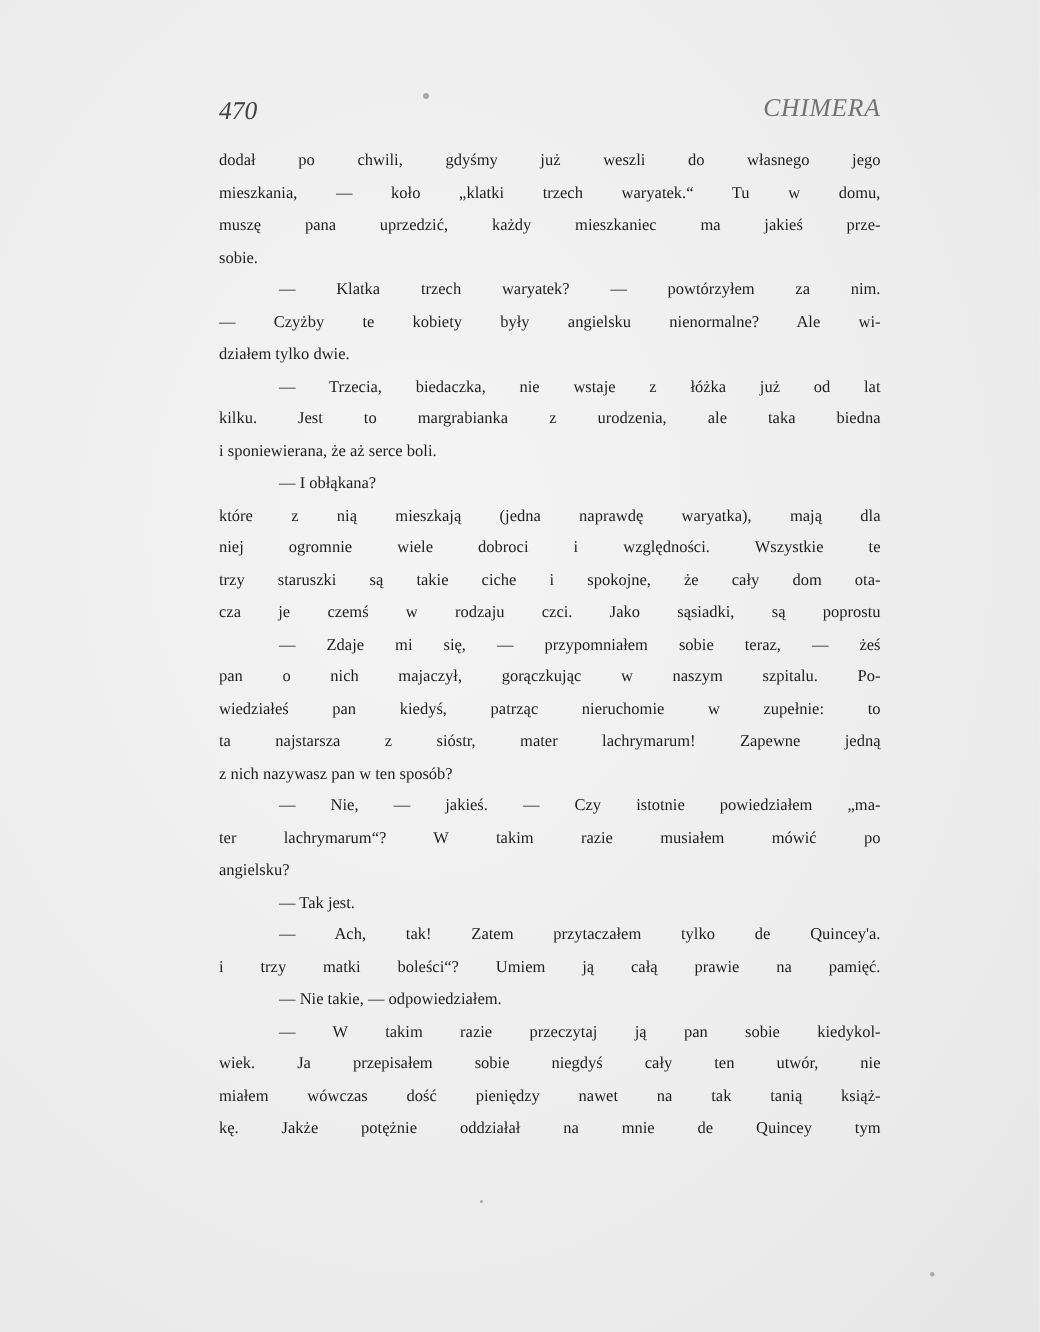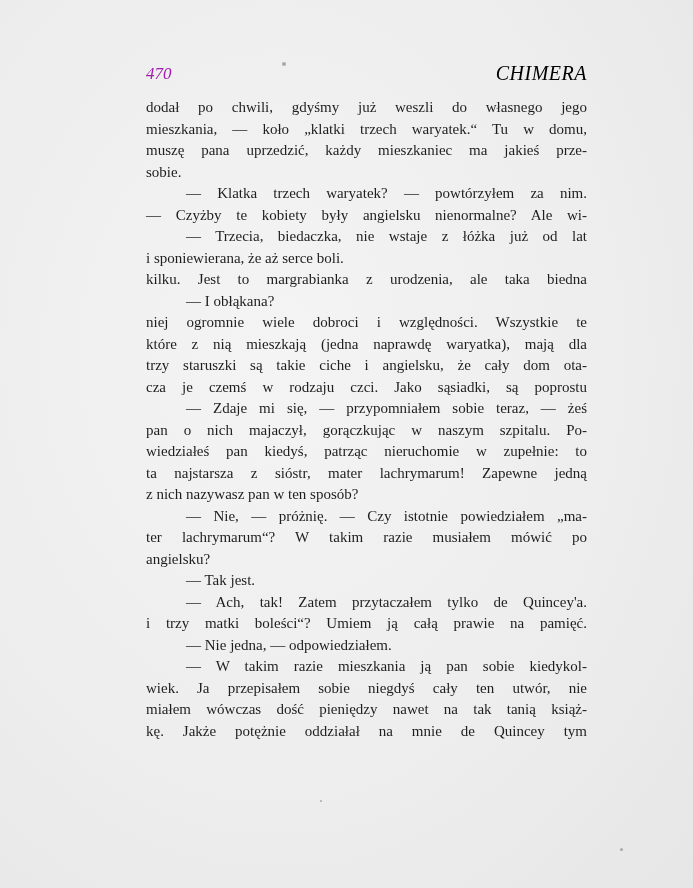--- a/index.html
+++ b/index.html
@@ -9,32 +9,32 @@
     background-image: radial-gradient(ellipse at 40% 40%, #f4f4f4 0%, #ededed 60%, #e6e6e6 100%);
     font-family: "Liberation Serif", "DejaVu Serif", serif;
     color: #1e1e1e;
     position: relative;
   }
   .header {
     position: absolute; left: 146px; top: 60px; width: 441px; height: 28px;
   }
   .page-number {
     position: absolute; left: 0; top: 4px;
-    font-style: italic; font-size: 17px; color: #a21caf;
+    font-style: italic; font-size: 17px; color: #404040;
   }
   .running-title {
     position: absolute; right: 0; top: 2px;
-    font-style: italic; font-size: 20px; letter-spacing: 0.5px; color: #000000;
+    font-style: italic; font-size: 17px; letter-spacing: 0.5px; color: #737373;
   }
   .body-text {
     position: absolute; left: 146px; top: 97px; width: 441px;
   }
   .line {
     height: 21.5px; line-height: 21.5px;
-    font-size: 15px; white-space: nowrap;
+    font-size: 11px; white-space: nowrap;
     text-align: justify; text-align-last: justify;
   }
   .line.indent { padding-left: 40px; }
   .line.last { text-align-last: left; }
   .speck { position: absolute; width: 4px; height: 4px; border-radius: 50%; background: #aaa; }
 </style>
 </head>
 <body>
 
 <div class="header">
@@ -42,41 +42,42 @@
   <span class="running-title">CHIMERA</span>
 </div>
 
 <div class="body-text" id="body-text">
     <div class="line">dodał po chwili, gdyśmy już weszli do własnego jego</div>
     <div class="line">mieszkania, — koło „klatki trzech waryatek.“ Tu w domu,</div>
     <div class="line">muszę pana uprzedzić, każdy mieszkaniec ma jakieś prze-</div>
     <div class="line last">sobie.</div>
     <div class="line indent">— Klatka trzech waryatek? — powtórzyłem za nim.</div>
     <div class="line">— Czyżby te kobiety były angielsku nienormalne? Ale wi-</div>
+    <div class="line last">działem tylko dwie.</div>
     <div class="line indent">— Trzecia, biedaczka, nie wstaje z łóżka już od lat</div>
+    <div class="line">kilku. Jest to margrabianka z urodzenia, ale taka biedna</div>
     <div class="line last">i sponiewierana, że aż serce boli.</div>
-    <div class="line">kilku. Jest to margrabianka z urodzenia, ale taka biedna</div>
     <div class="line indent last">— I obłąkana?</div>
+    <div class="line">które z nią mieszkają (jedna naprawdę waryatka), mają dla</div>
     <div class="line">niej ogromnie wiele dobroci i względności. Wszystkie te</div>
-    <div class="line">które z nią mieszkają (jedna naprawdę waryatka), mają dla</div>
-    <div class="line">trzy staruszki są takie ciche i angielsku, że cały dom ota-</div>
+    <div class="line">trzy staruszki są takie ciche i spokojne, że cały dom ota-</div>
     <div class="line">cza je czemś w rodzaju czci. Jako sąsiadki, są poprostu</div>
     <div class="line indent">— Zdaje mi się, — przypomniałem sobie teraz, — żeś</div>
     <div class="line">pan o nich majaczył, gorączkując w naszym szpitalu. Po-</div>
     <div class="line">wiedziałeś pan kiedyś, patrząc nieruchomie w zupełnie: to</div>
     <div class="line">ta najstarsza z sióstr, mater lachrymarum! Zapewne jedną</div>
     <div class="line last">z nich nazywasz pan w ten sposób?</div>
-    <div class="line indent">— Nie, — próżnię. — Czy istotnie powiedziałem „ma-</div>
+    <div class="line indent">— Nie, — jakieś. — Czy istotnie powiedziałem „ma-</div>
     <div class="line">ter lachrymarum“? W takim razie musiałem mówić po</div>
     <div class="line last">angielsku?</div>
     <div class="line indent last">— Tak jest.</div>
     <div class="line indent">— Ach, tak! Zatem przytaczałem tylko de Quincey'a.</div>
     <div class="line">i trzy matki boleści“? Umiem ją całą prawie na pamięć.</div>
-    <div class="line indent last">— Nie jedna, — odpowiedziałem.</div>
-    <div class="line indent">— W takim razie mieszkania ją pan sobie kiedykol-</div>
+    <div class="line indent last">— Nie takie, — odpowiedziałem.</div>
+    <div class="line indent">— W takim razie przeczytaj ją pan sobie kiedykol-</div>
     <div class="line">wiek. Ja przepisałem sobie niegdyś cały ten utwór, nie</div>
     <div class="line">miałem wówczas dość pieniędzy nawet na tak tanią książ-</div>
     <div class="line">kę. Jakże potężnie oddziałał na mnie de Quincey tym</div>
   </div>
 
 <span class="speck" style="left:282px; top:62px;"></span>
 <span class="speck" style="left:320px; top:800px; width:2px; height:2px;"></span>
 <span class="speck" style="left:620px; top:848px; width:3px; height:3px;"></span>
 
 </body></html>

